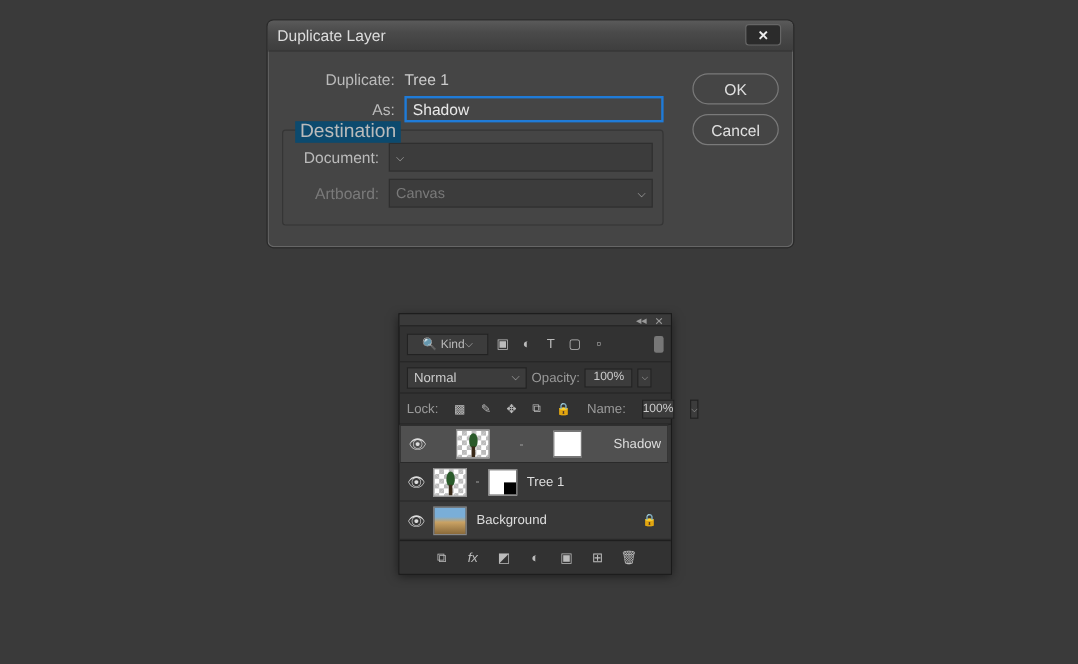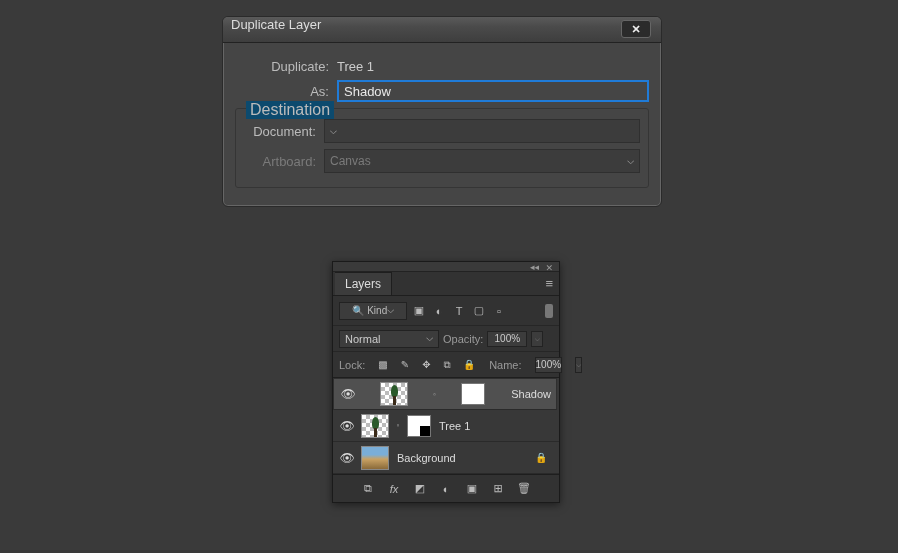--- a/index.html
+++ b/index.html
@@ -1,19 +1,19 @@
 <!DOCTYPE html>
 <html><head>
   <meta charset="utf-8">
   <style>
     *{box-sizing:border-box;margin:0;padding:0;font-family:"Segoe UI",Tahoma,sans-serif}
     body{background:#3a3a3a;width:898px;height:553px;position:relative;color:#b8b8b8;font-size:12px}
     
     .dlg{position:absolute;left:222px;top:16px;width:440px;background:#454545;border:1px solid #2a2a2a;border-radius:6px;box-shadow:0 0 0 1px #666 inset}
-    .dlg-title{height:26px;background:linear-gradient(to bottom,#5a5a5a,#4a4a4a 40%,#3e3e3e);border-bottom:1px solid #222;display:flex;padding:0 8px;border-radius:5px 5px 0 0;position:relative}
+    .dlg-title{height:26px;background:linear-gradient(to bottom,#5a5a5a,#4a4a4a 40%,#3e3e3e);border-bottom:1px solid #222;display:flex;align-items:center;padding:0 8px;border-radius:5px 5px 0 0;position:relative}
     .dlg-title span{color:#ddd;font-size:13px}
     .xbtn{position:absolute;right:10px;top:3px;width:30px;height:18px;background:#2b2b2b;border:1px solid #666;border-radius:3px;display:flex;align-items:center;justify-content:center;color:#eee;font-size:11px;font-weight:bold;cursor:pointer}
     .dlg-body{padding:16px 12px 18px 12px;display:flex;gap:24px}
     .dlg-form{flex:1}
     .row{display:flex;align-items:center;margin-bottom:6px}
     .lbl{width:94px;text-align:right;margin-right:8px;color:#bbb;font-size:13px}
     .val{color:#ccc;font-size:13px}
     .txtin{flex:1;height:22px;background:#454545;border:2px solid #1f7bd8;color:#e8e8e8;padding:0 5px;font-size:13px;outline:none}
     .fset{border:1px solid #353535;border-radius:3px;margin-top:4px;padding:10px 6px 8px 6px;position:relative}
     .fset-title{position:absolute;left:10px;top:-8px;background:#0c4a6e;padding:0 4px;color:#bbb;font-size:16px}
@@ -88,31 +88,31 @@
         </div>
         <div class="row">
           <div class="lbl" style="width:74px;color:#7a7a7a">Artboard:</div>
           <div class="sel dis">
             <span>Canvas</span>
             <span class="chev">⌵</span>
           </div>
         </div>
       </div>
     </div>
+    <div class="dlg-btns">
+      <div class="pill">OK</div>
+      <div class="pill">Cancel</div>
+    </div>
   </div>
 </div>
 
 <div class="panel">
   <div class="p-grip">
     <span class="x">◂◂</span>
     <span class="r">✕</span>
-  </div>
-  <div class="p-tabs">
-    <div class="tab">Layers</div>
-    <div class="menu">≡</div>
   </div>
   <div class="p-filter">
     <div class="kind">
       <span>🔍&nbsp;<span>Kind</span></span>
       <span class="chev">⌵</span>
     </div>
     <div class="ficon">▣</div>
     <div class="ficon">◐</div>
     <div class="ficon">T</div>
     <div class="ficon">▢</div>

